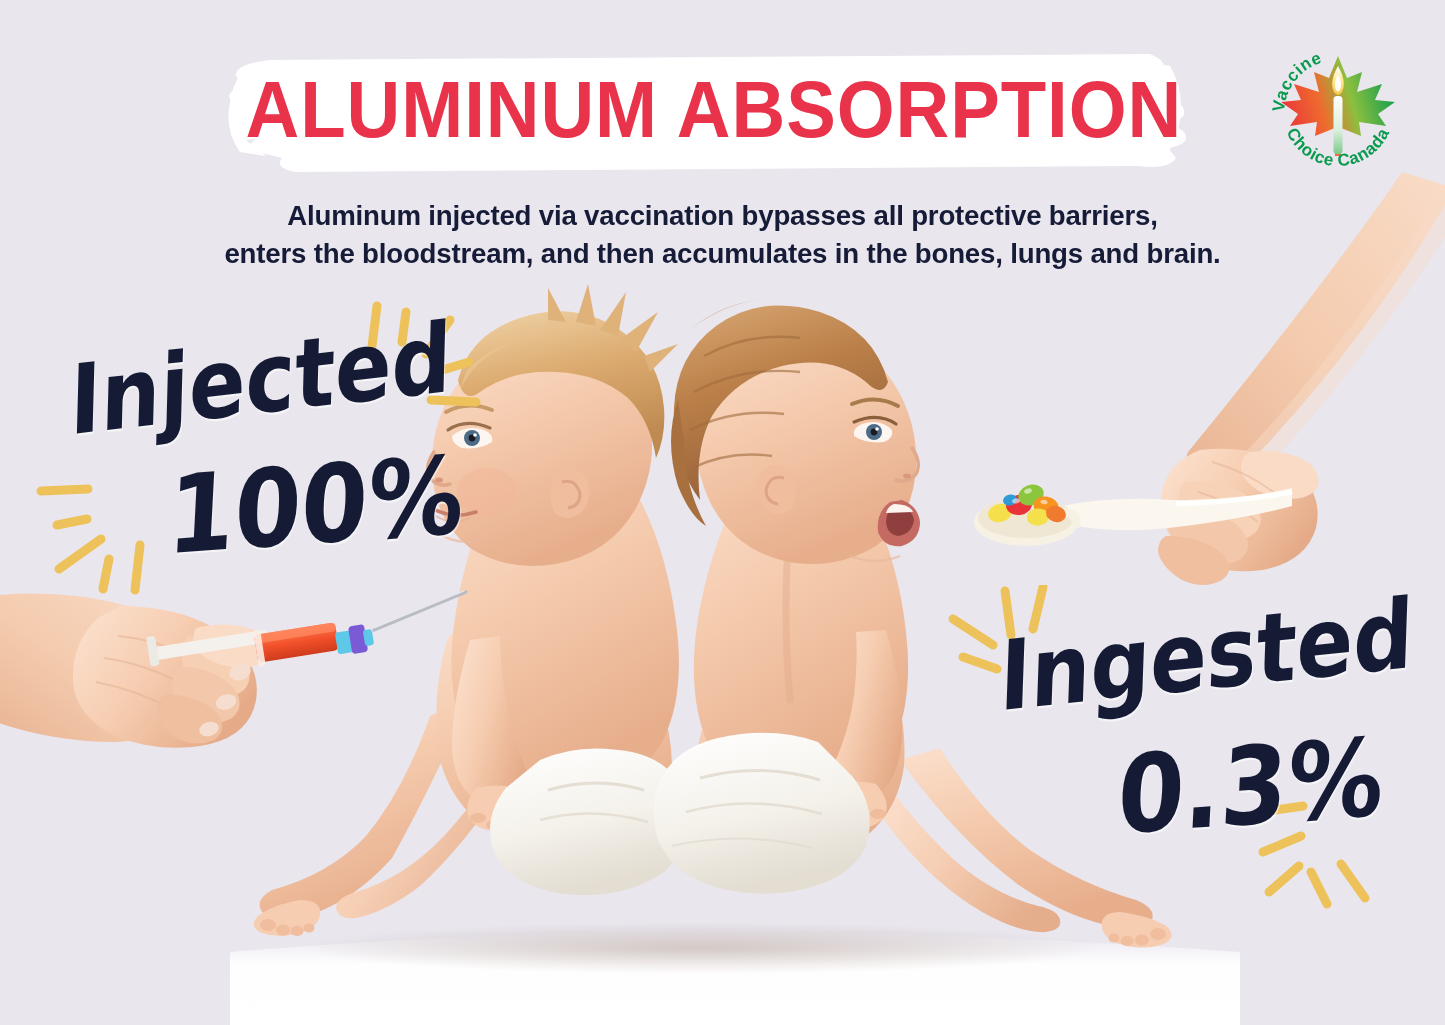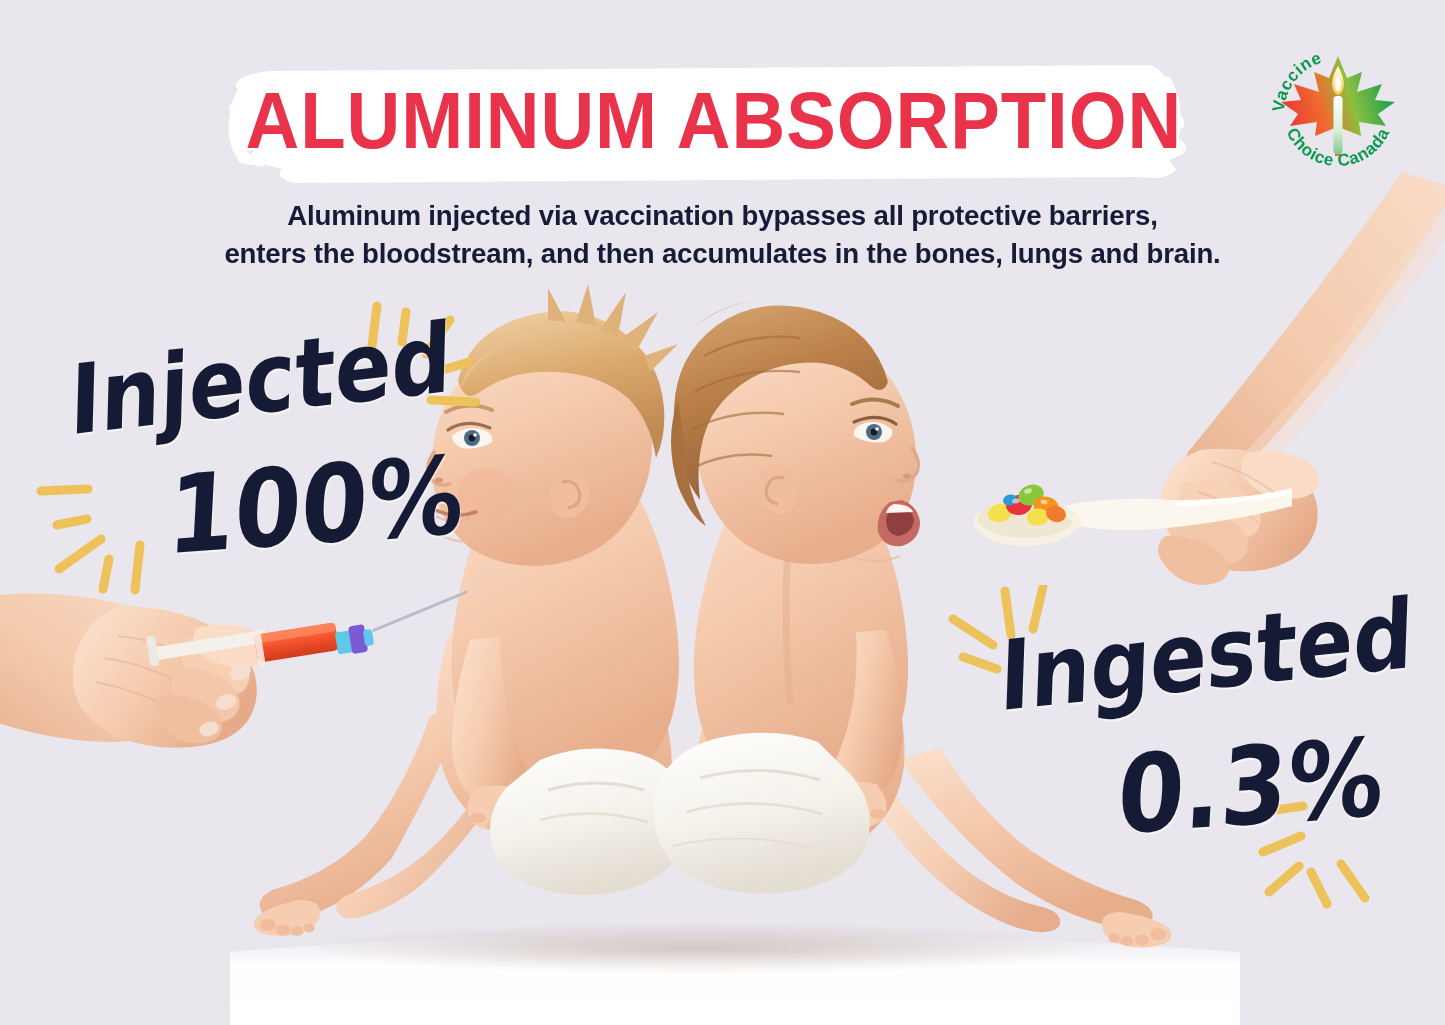--- a/index.html
+++ b/index.html
@@ -11,21 +11,21 @@
   }
   #poster {
     position:relative;
     width:1445px; height:1025px;
     background:#e9e6ee;
     overflow:hidden;
   }
 
   
   #title-banner {
-    position:absolute; left:218px; top:51px;
+    position:absolute; left:218px; top:40px;
     width:975px; height:140px;
   }
   #title-banner svg { position:absolute; inset:0; width:100%; height:100%; }
   #title-text {
     position:absolute; left:0; top:0; width:100%; height:100%;
     display:flex; align-items:center; justify-content:center;
     color:#e8334b;
     font-family:"Liberation Sans Narrow","Liberation Sans", sans-serif;
     font-weight:bold;
     font-size:80px;

